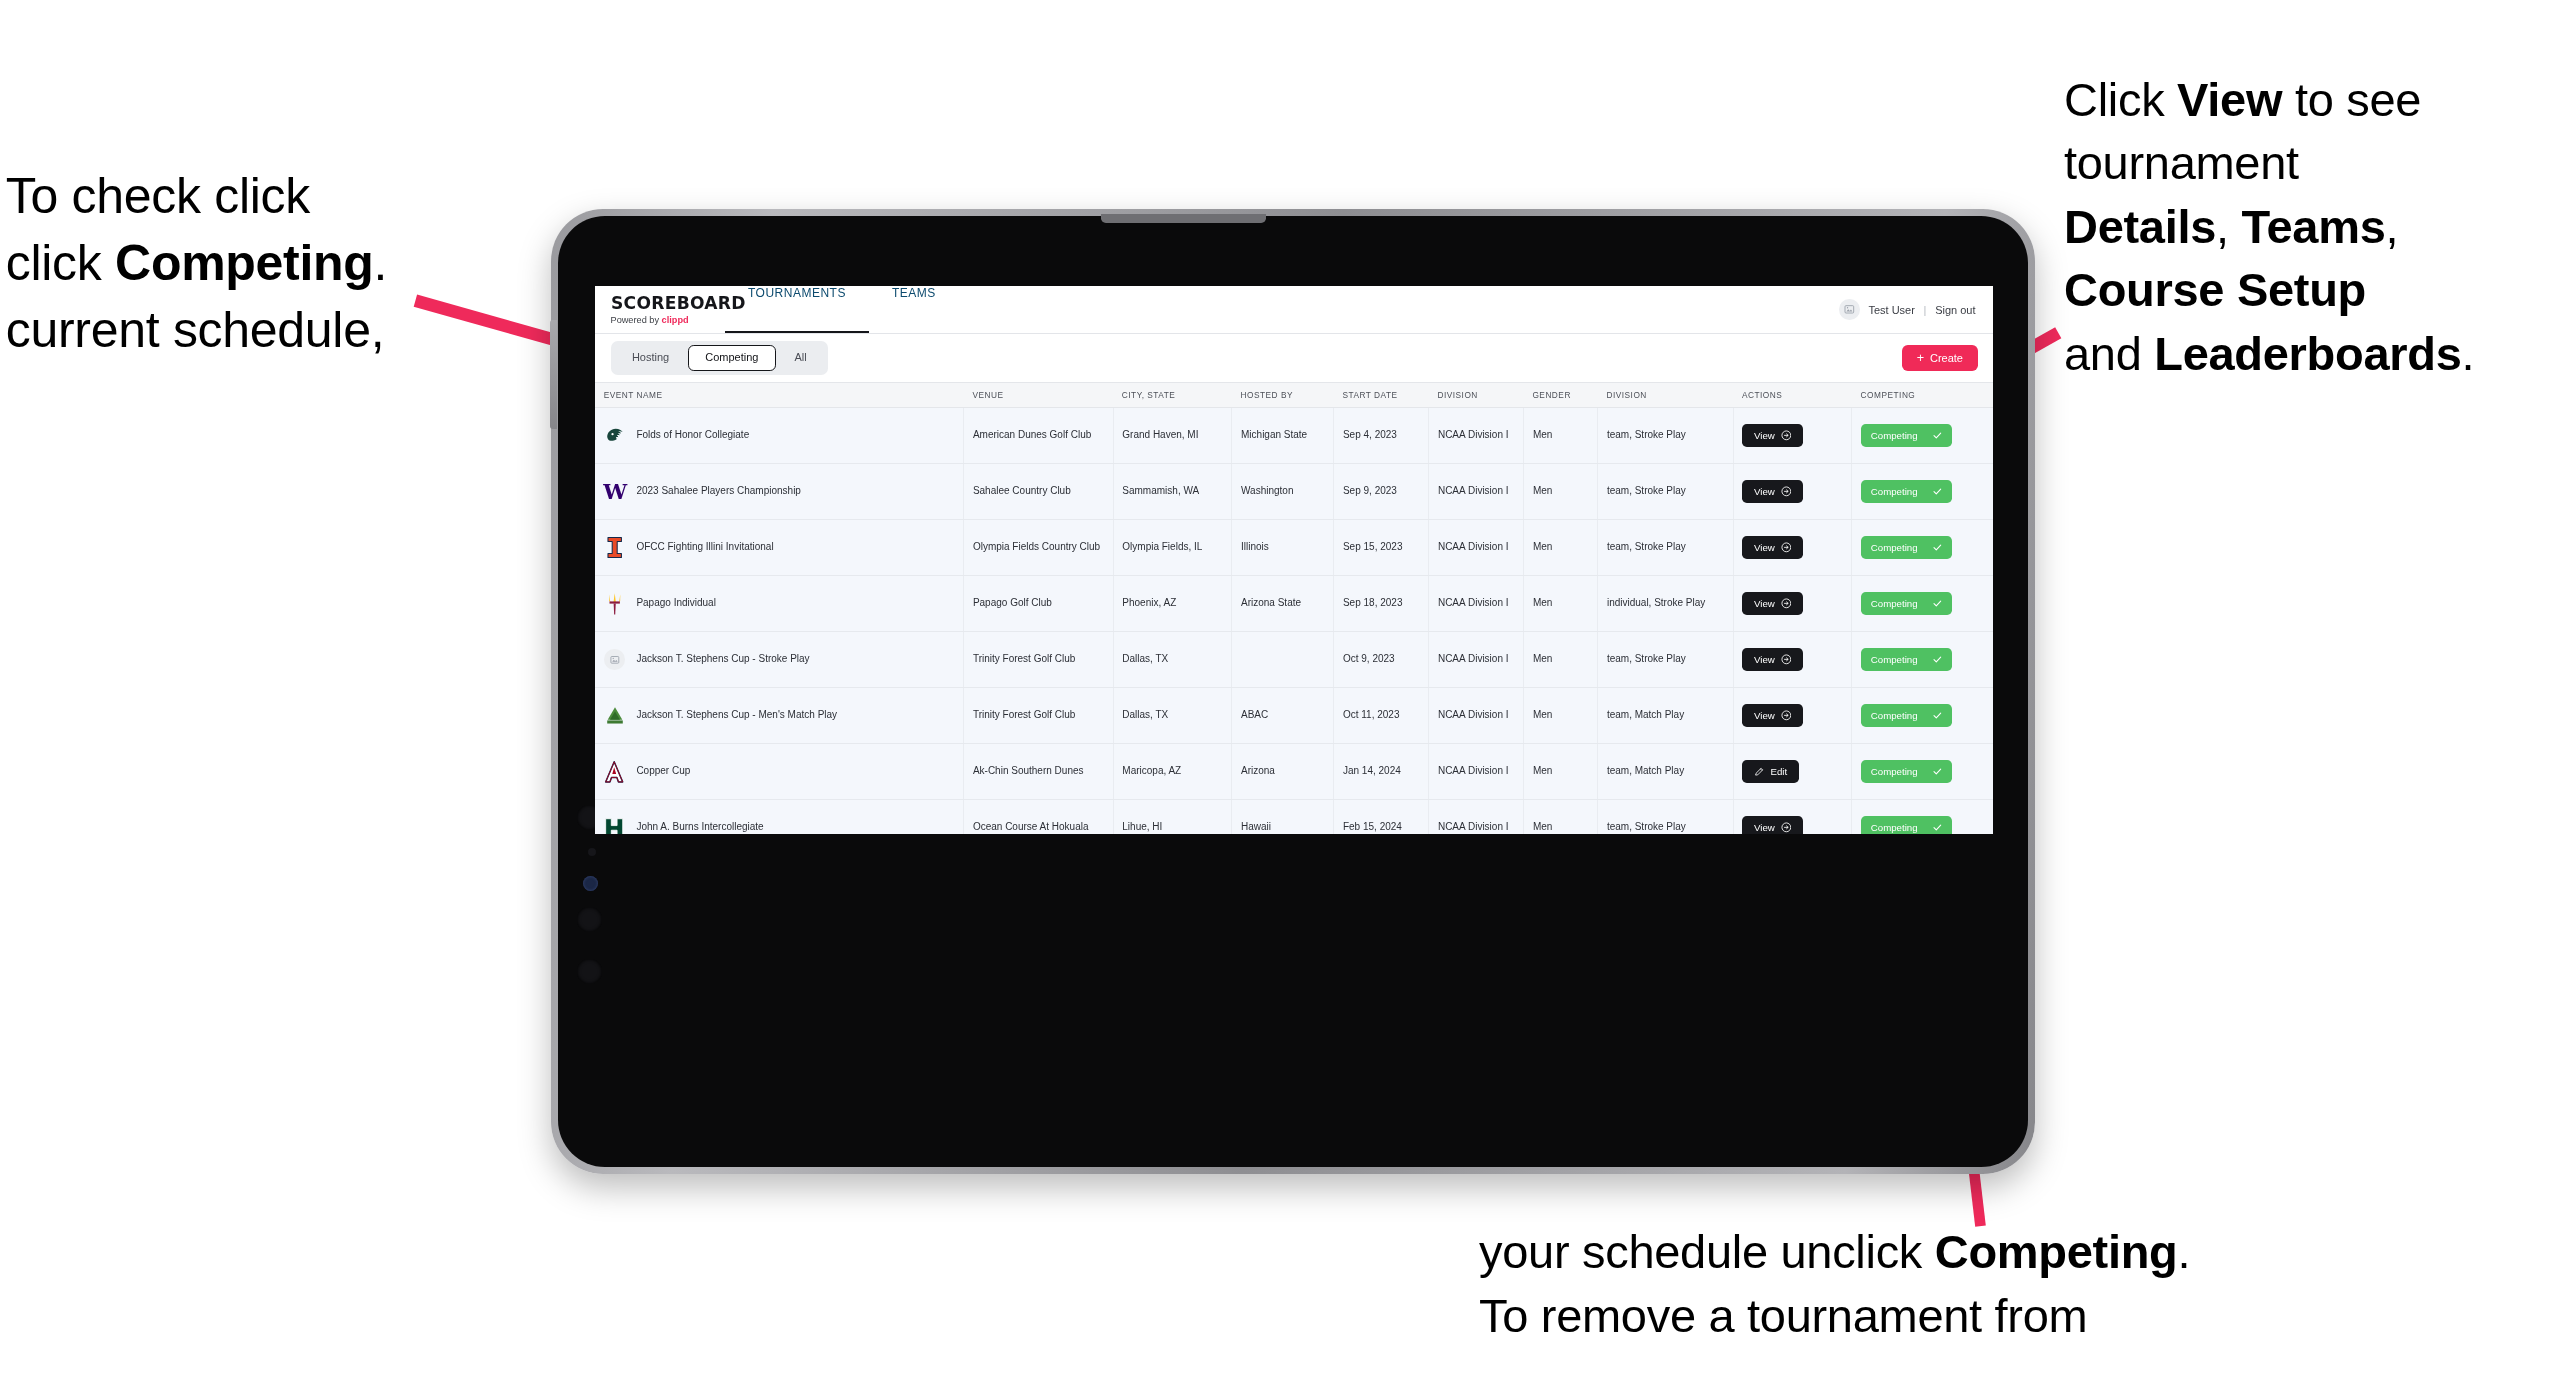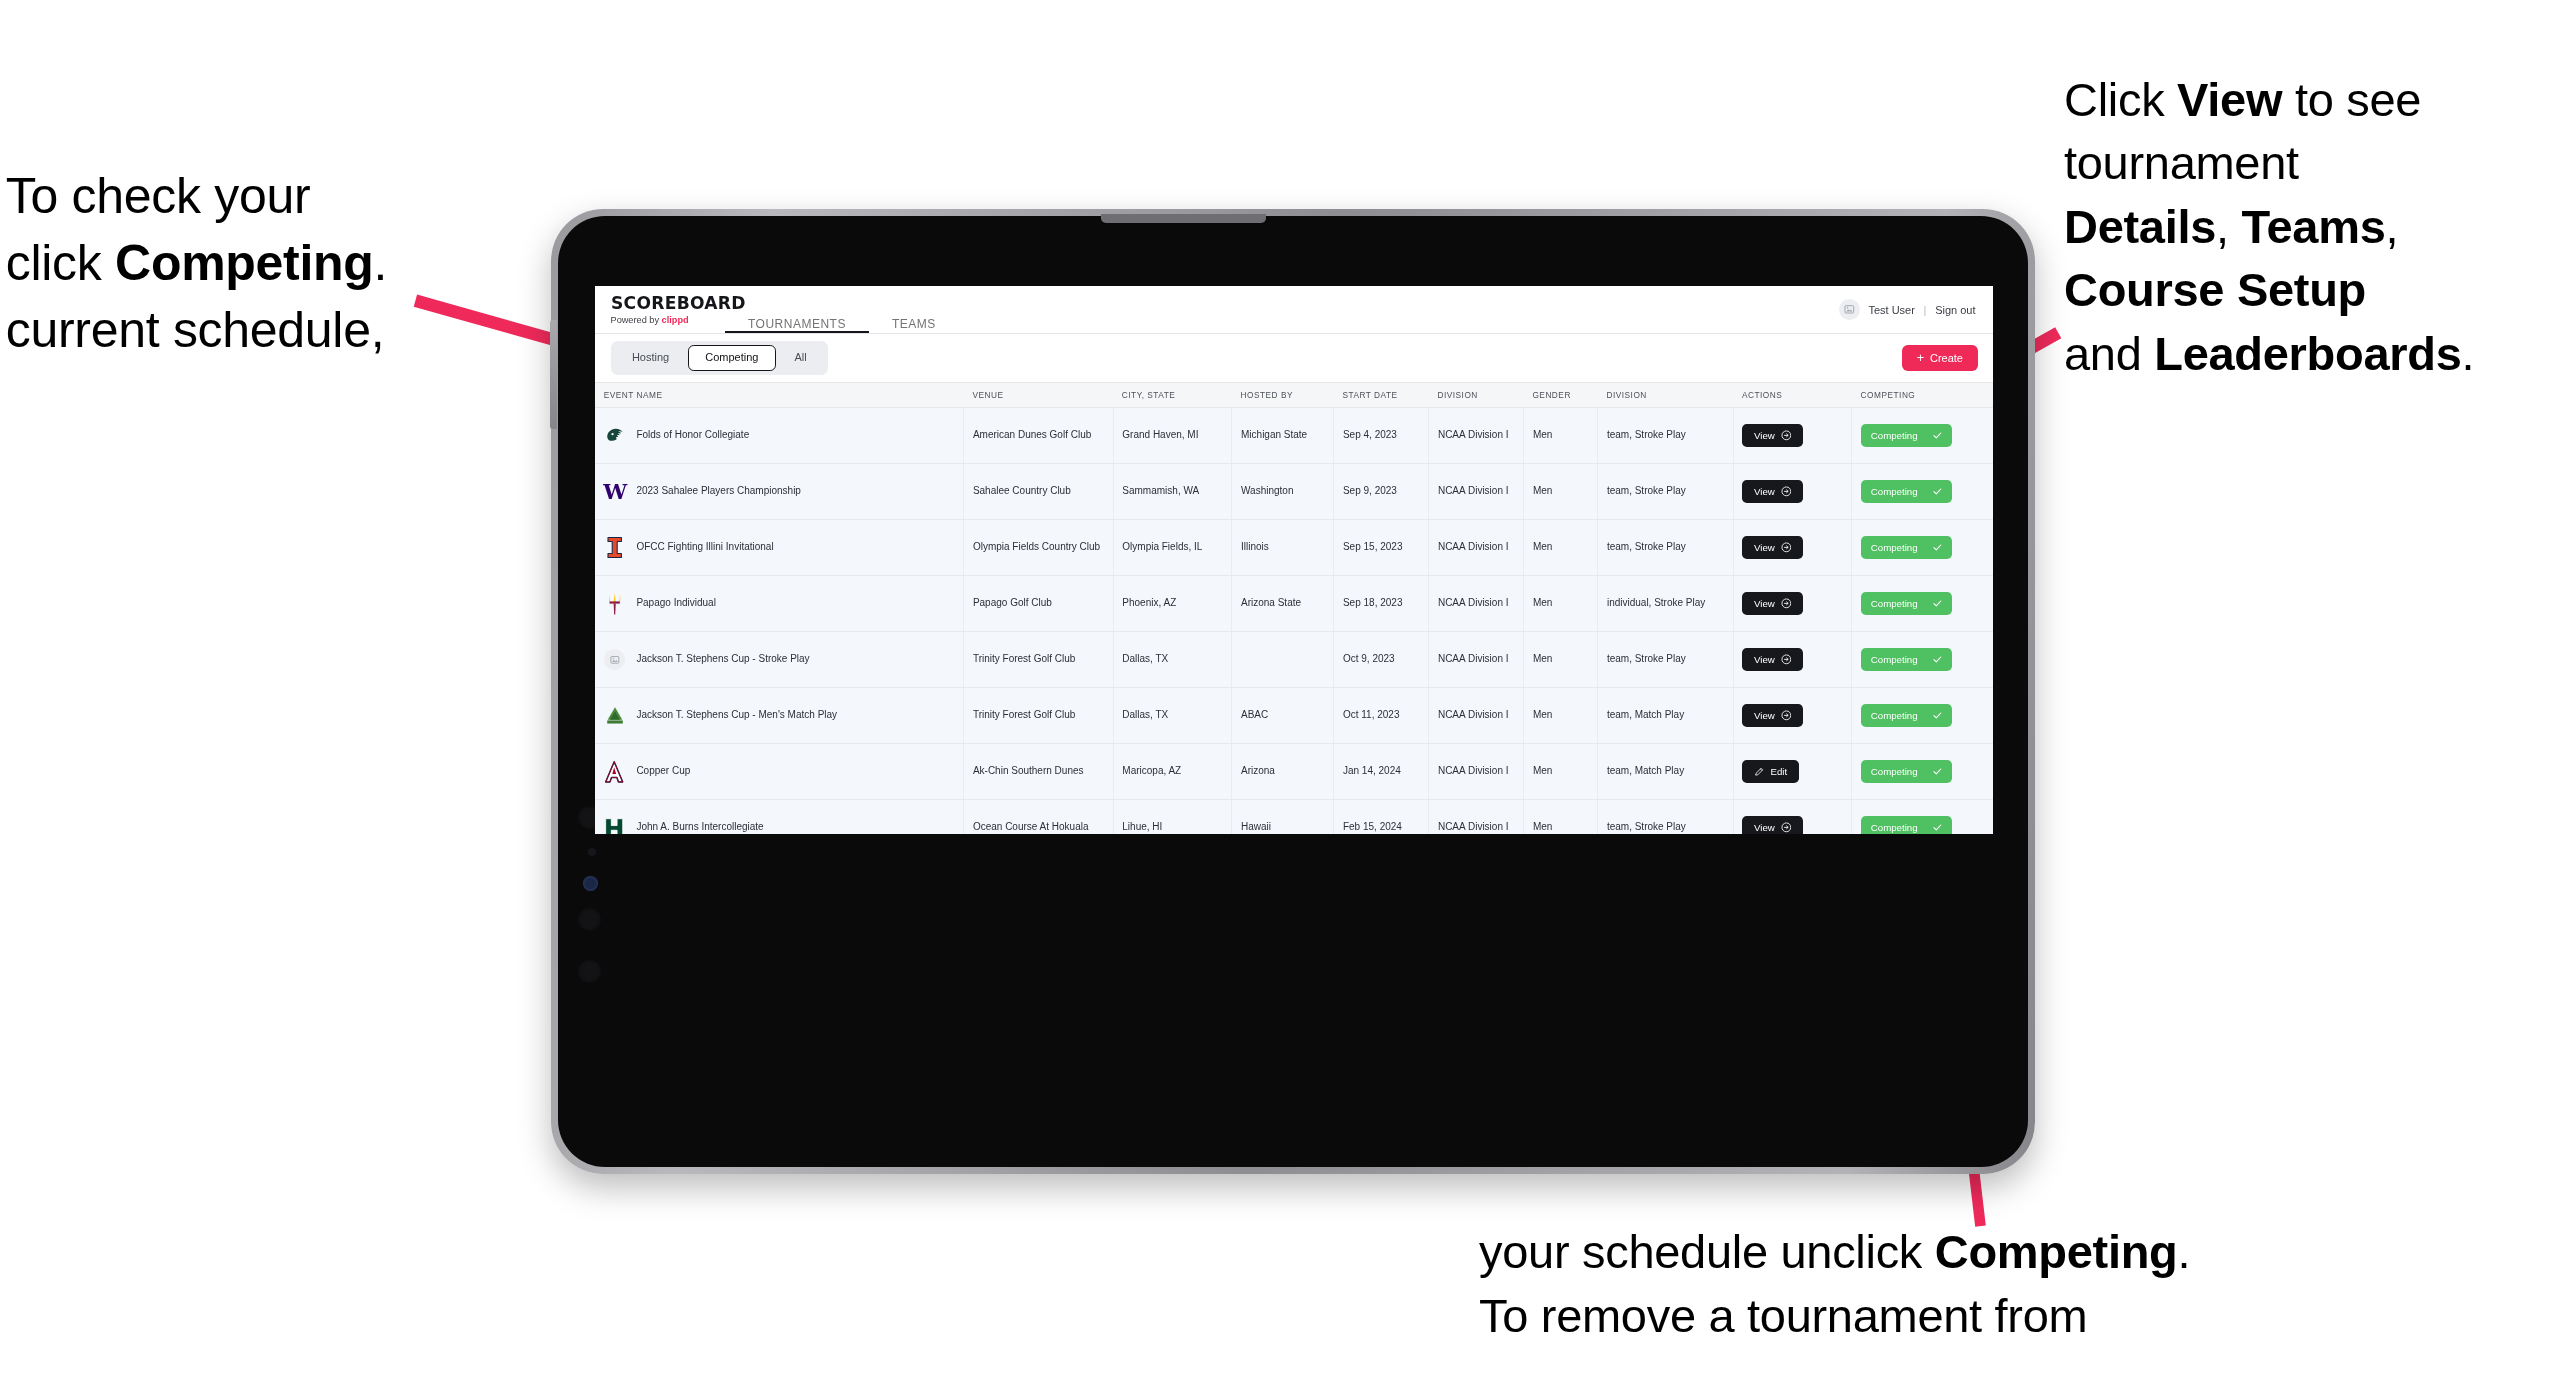--- a/index.html
+++ b/index.html
@@ -100,23 +100,23 @@
     line-height:1;
     transform:scaleX(0.93);
     transform-origin:left center;
   }
   #brand-sub {
     font-size:9.2px; color:#3d4046; margin-top:2.9px; line-height:1;
   }
   #brand-sub .brand-accent { color:#ef2a5b; font-weight:700; }
 
   .topnav {
-    display:flex; align-items:flex-end; padding:0 23px;
+    display:flex; align-items:flex-start; padding:0 23px;
     font-size:12px; letter-spacing:0.5px;
-    color:#737373;
+    color:#0c4a6e;
     border-bottom:2.9px solid transparent;
     cursor:pointer;
     height:100%;
   }
   .topnav.active { border-bottom-color:#15161a; font-weight:500; }
 
   #header-spacer { flex:1; }
   #header-right {
     display:flex; align-items:center; gap:8.7px;
     padding-right:17.5px; font-size:11px; color:#3a3d44;
@@ -248,21 +248,21 @@
   .c-div     { width:68px; }
   .c-gender  { width:53px; }
   .c-scoring { width:97px; }
   .c-actions { width:85px; }
   .c-compete { width:101px; }
 </style>
 </head>
 <body>
 
 <div class="annotation" id="ann-left">
-  <div>To check your</div>
+  <div>To check click</div>
   <div><span>click </span><b>Competing</b><span>.</span></div>
   <div>current schedule,</div>
 </div>
 
 <div class="annotation" id="ann-topright">
   <div><span>Click </span><b>View</b><span> to see</span></div>
   <div>tournament</div>
   <div><b>Details</b><span>, </span><b>Teams</b><span>,</span></div>
   <div><b>Course Setup</b></div>
   <div><span>and </span><b>Leaderboards</b><span>.</span></div>

